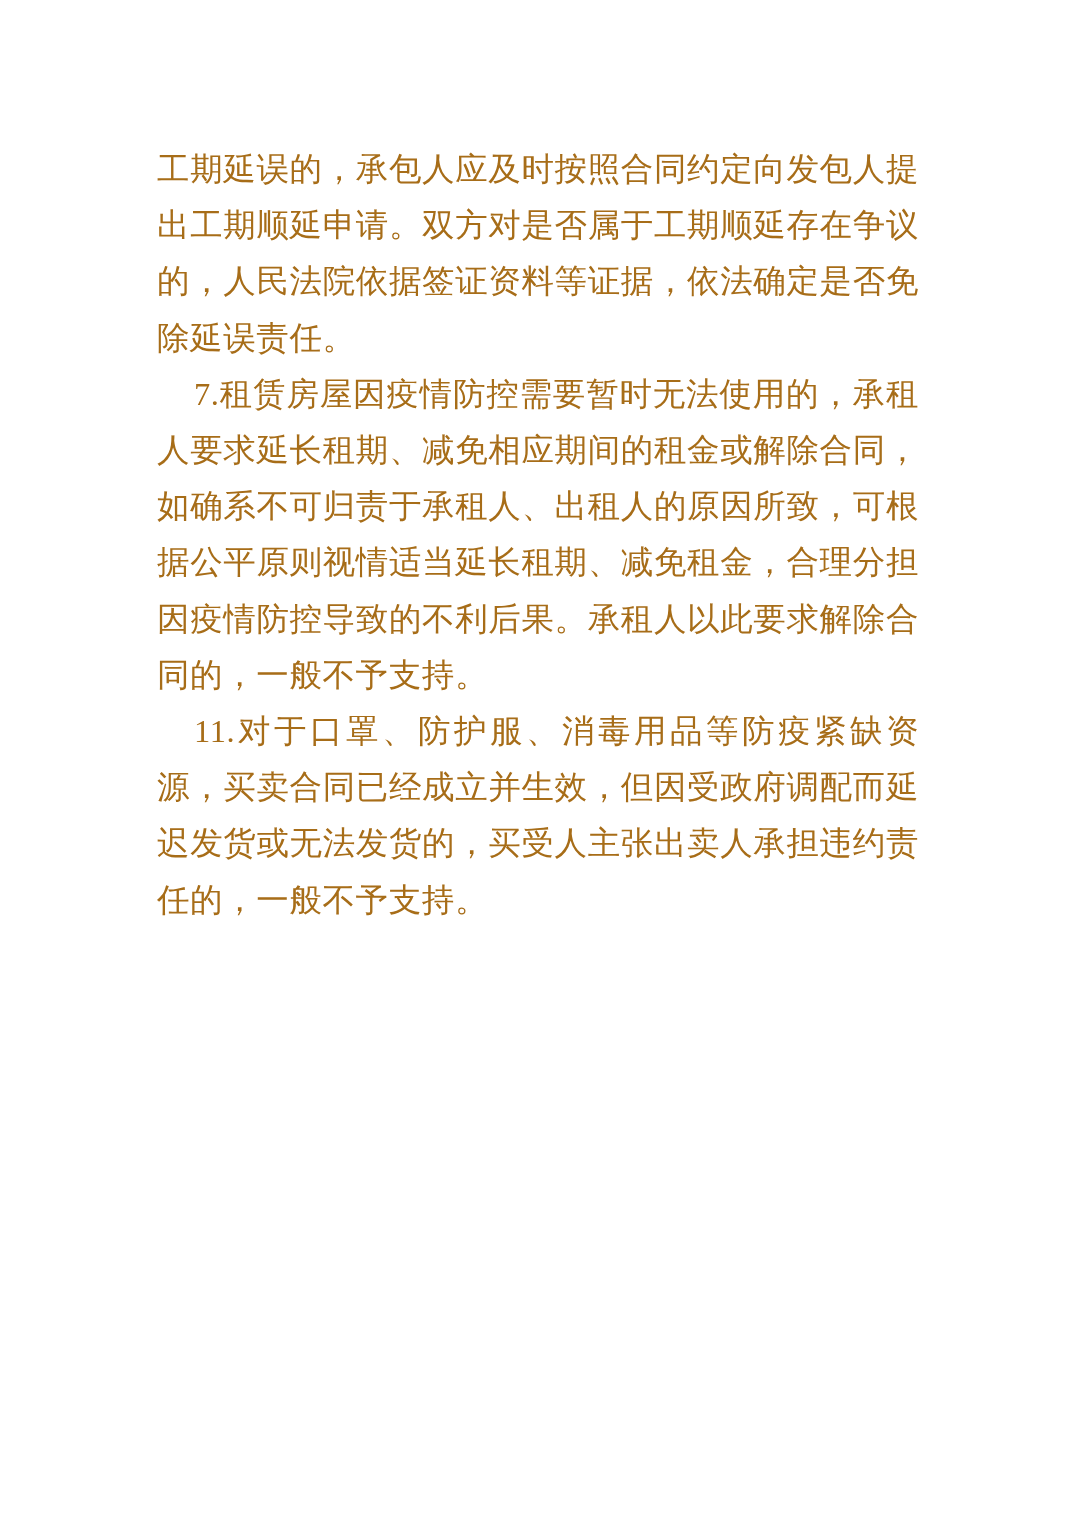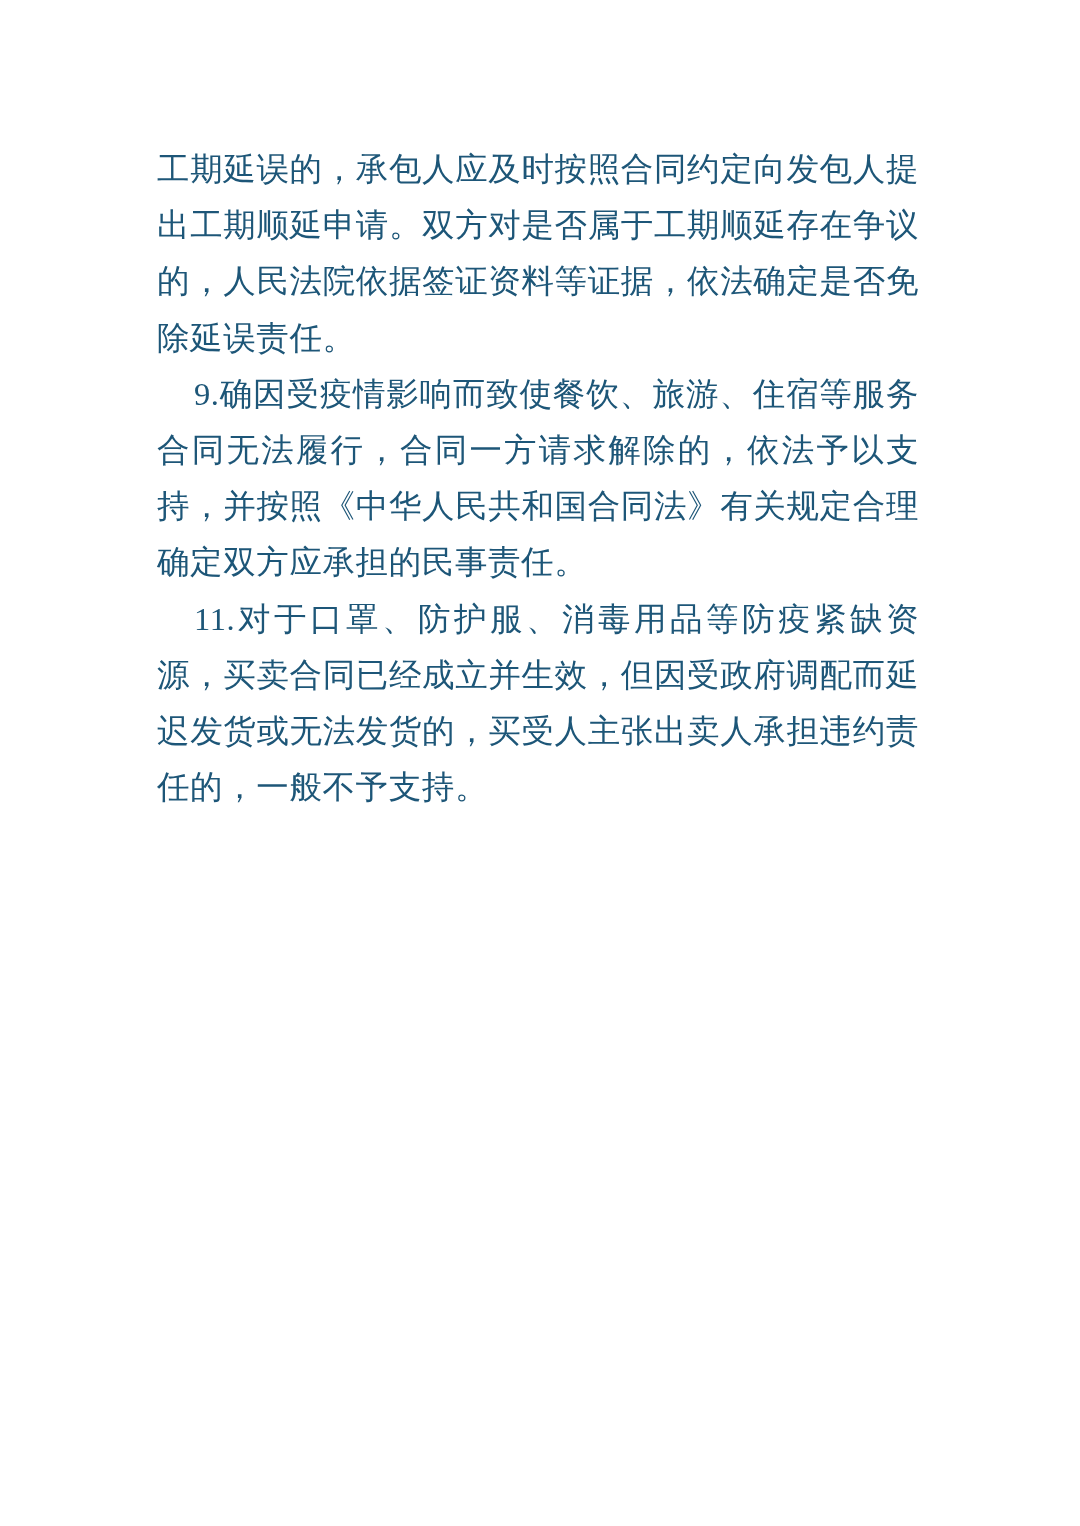--- a/index.html
+++ b/index.html
@@ -21,21 +21,21 @@
   }
   .text-column {
     position: absolute;
     left: 157px;
     top: 141px;
     width: 762px;
   }
   .para {
     margin: 0;
     padding: 0;
-    color: #0c4a6e;
+    color: #a16207;
     font-size: 32.5px;
     line-height: 56.2px;
     letter-spacing: 0.6px;
     text-align: justify;
     text-justify: inter-character;
     font-weight: 400;
     
     opacity: 0.93;
     -webkit-font-smoothing: antialiased;
   }
@@ -51,21 +51,21 @@
   }
 </style>
 </head>
 <body>
 
 <div class="page">
   <div class="text-column">
 
     <p class="para cont">工期延误的，承包人应及时按照合同约定向发包人提出工期顺延申请。双方对是否属于工期顺延存在争议的，人民法院依据签证资料等证据，依法确定是否免除延误责任。</p>
 
+    <p class="para indent">7.租赁房屋因疫情防控需要暂时无法使用的，承租人要求延长租期、减免相应期间的租金或解除合同，如确系不可归责于承租人、出租人的原因所致，可根据公平原则视情适当延长租期、减免租金，合理分担因疫情防控导致的不利后果。承租人以此要求解除合同的，一般不予支持。</p>
 
 
-    <p class="para indent">9.确因受疫情影响而致使餐饮、旅游、住宿等服务合同无法履行，合同一方请求解除的，依法予以支持，并按照《中华人民共和国合同法》有关规定合理确定双方应承担的民事责任。</p>
 
 
     <p class="para indent">11.对于口罩、防护服、消毒用品等防疫紧缺资源，买卖合同已经成立并生效，但因受政府调配而延迟发货或无法发货的，买受人主张出卖人承担违约责任的，一般不予支持。</p>
 
   </div>
 </div>
 
 </body></html>

